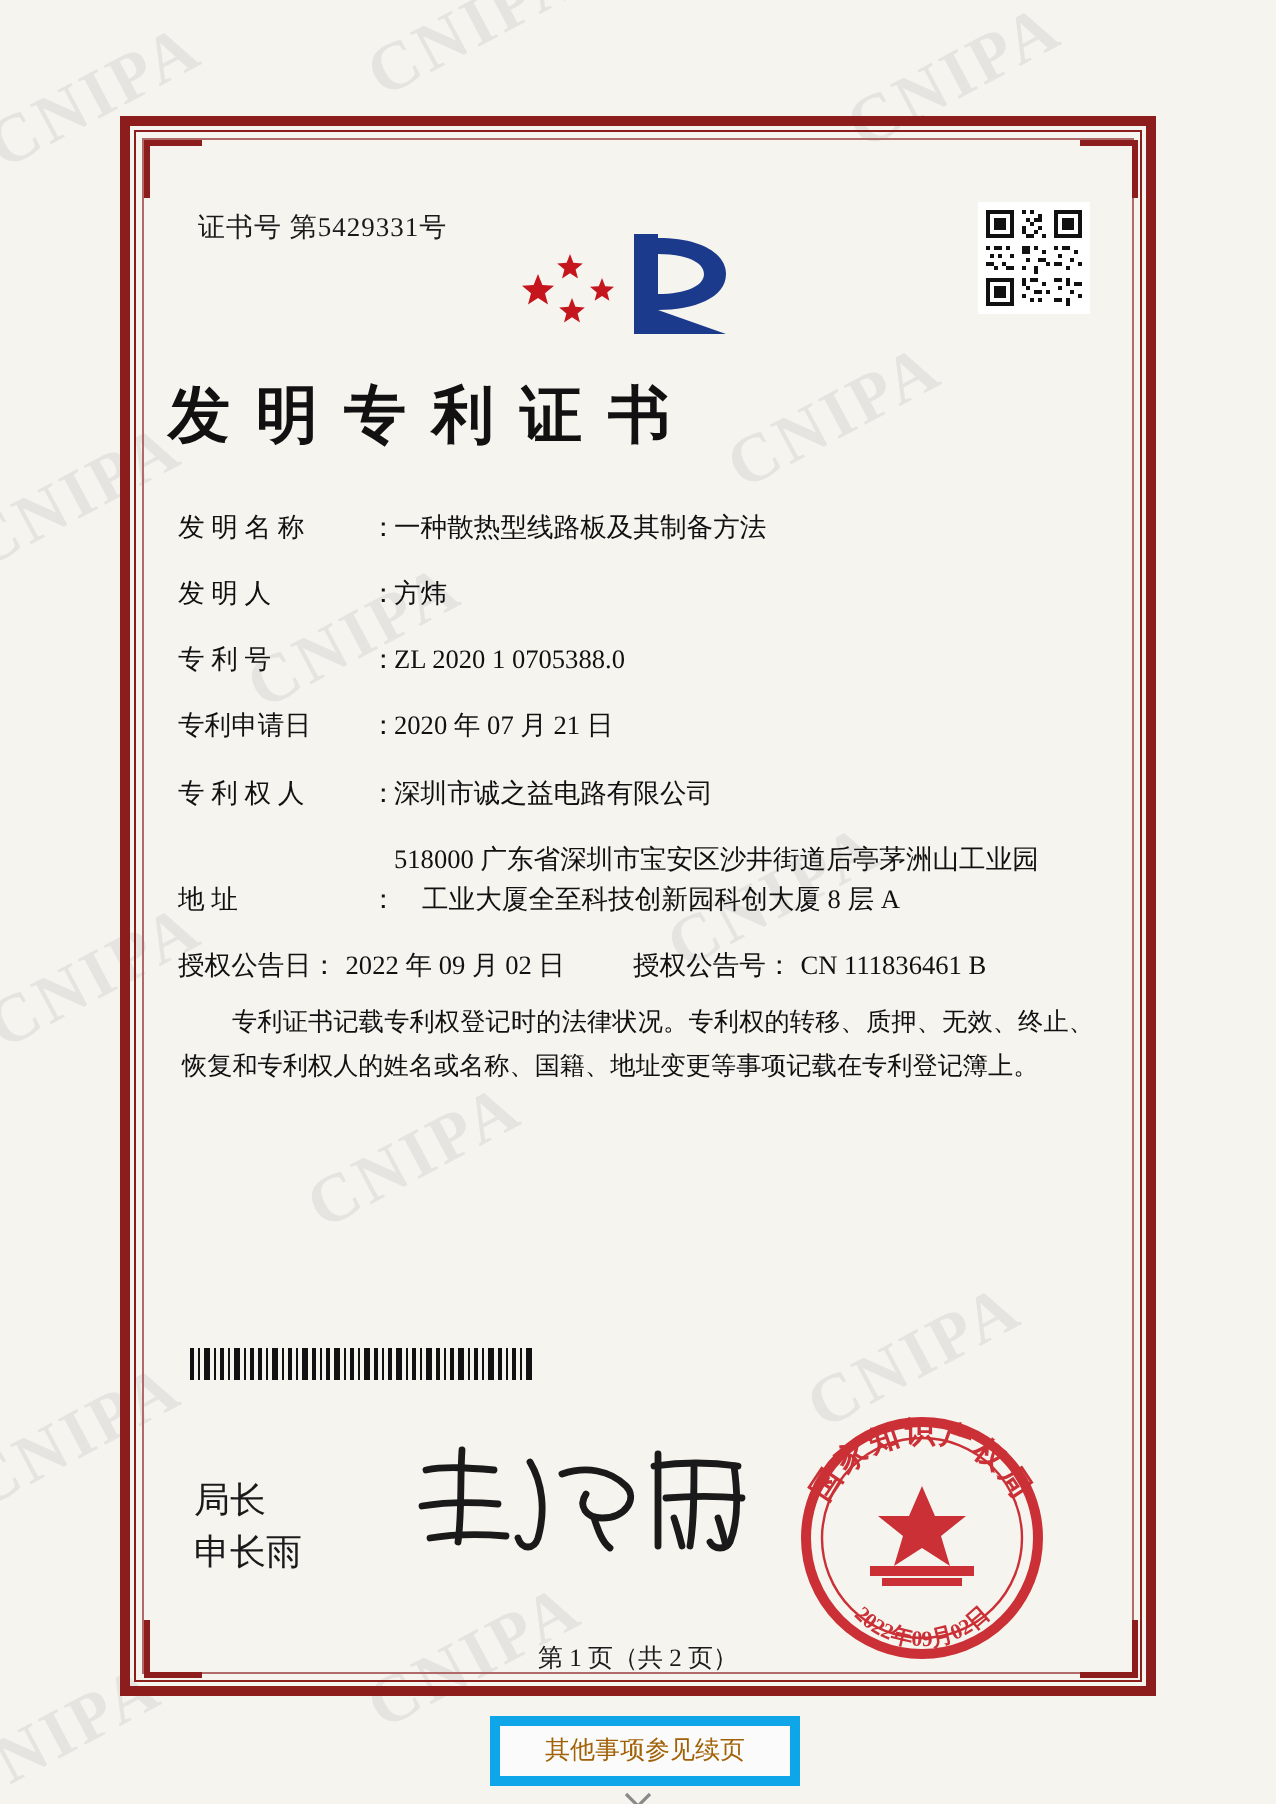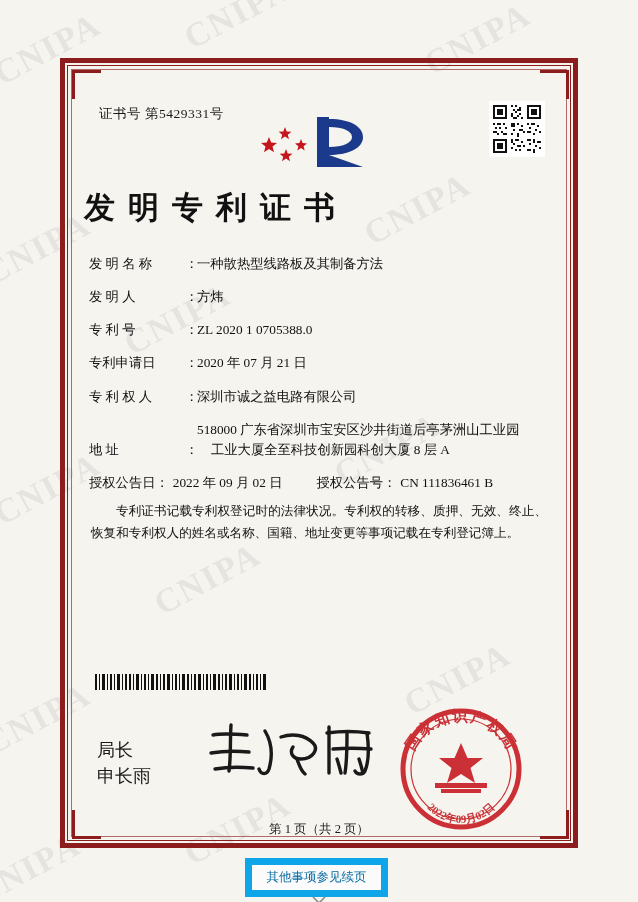--- a/index.html
+++ b/index.html
@@ -240,26 +240,26 @@
     font-family: "Liberation Serif", serif;
     font-size: 12.5px;
   }
 
   
   .footer-note {
     position: absolute;
     left: 50%;
     margin-left: -74px;
     top: 858px;
-    width: 143px;
+    width: 155px;
     text-align: center;
     font-family: "Liberation Serif", serif;
     font-size: 12.5px;
-    color: #0369a1;
-    border: 7px solid #0ea5e9;
+    color: #a16207;
+    border: 5px solid #0ea5e9;
     background: #fbfbfb;
     padding: 4px 0;
     box-sizing: border-box;
   }
   .scroll-arrow {
     position: absolute;
     left: 50%;
     margin-left: -7px;
     top: 890px;
     width: 14px;

